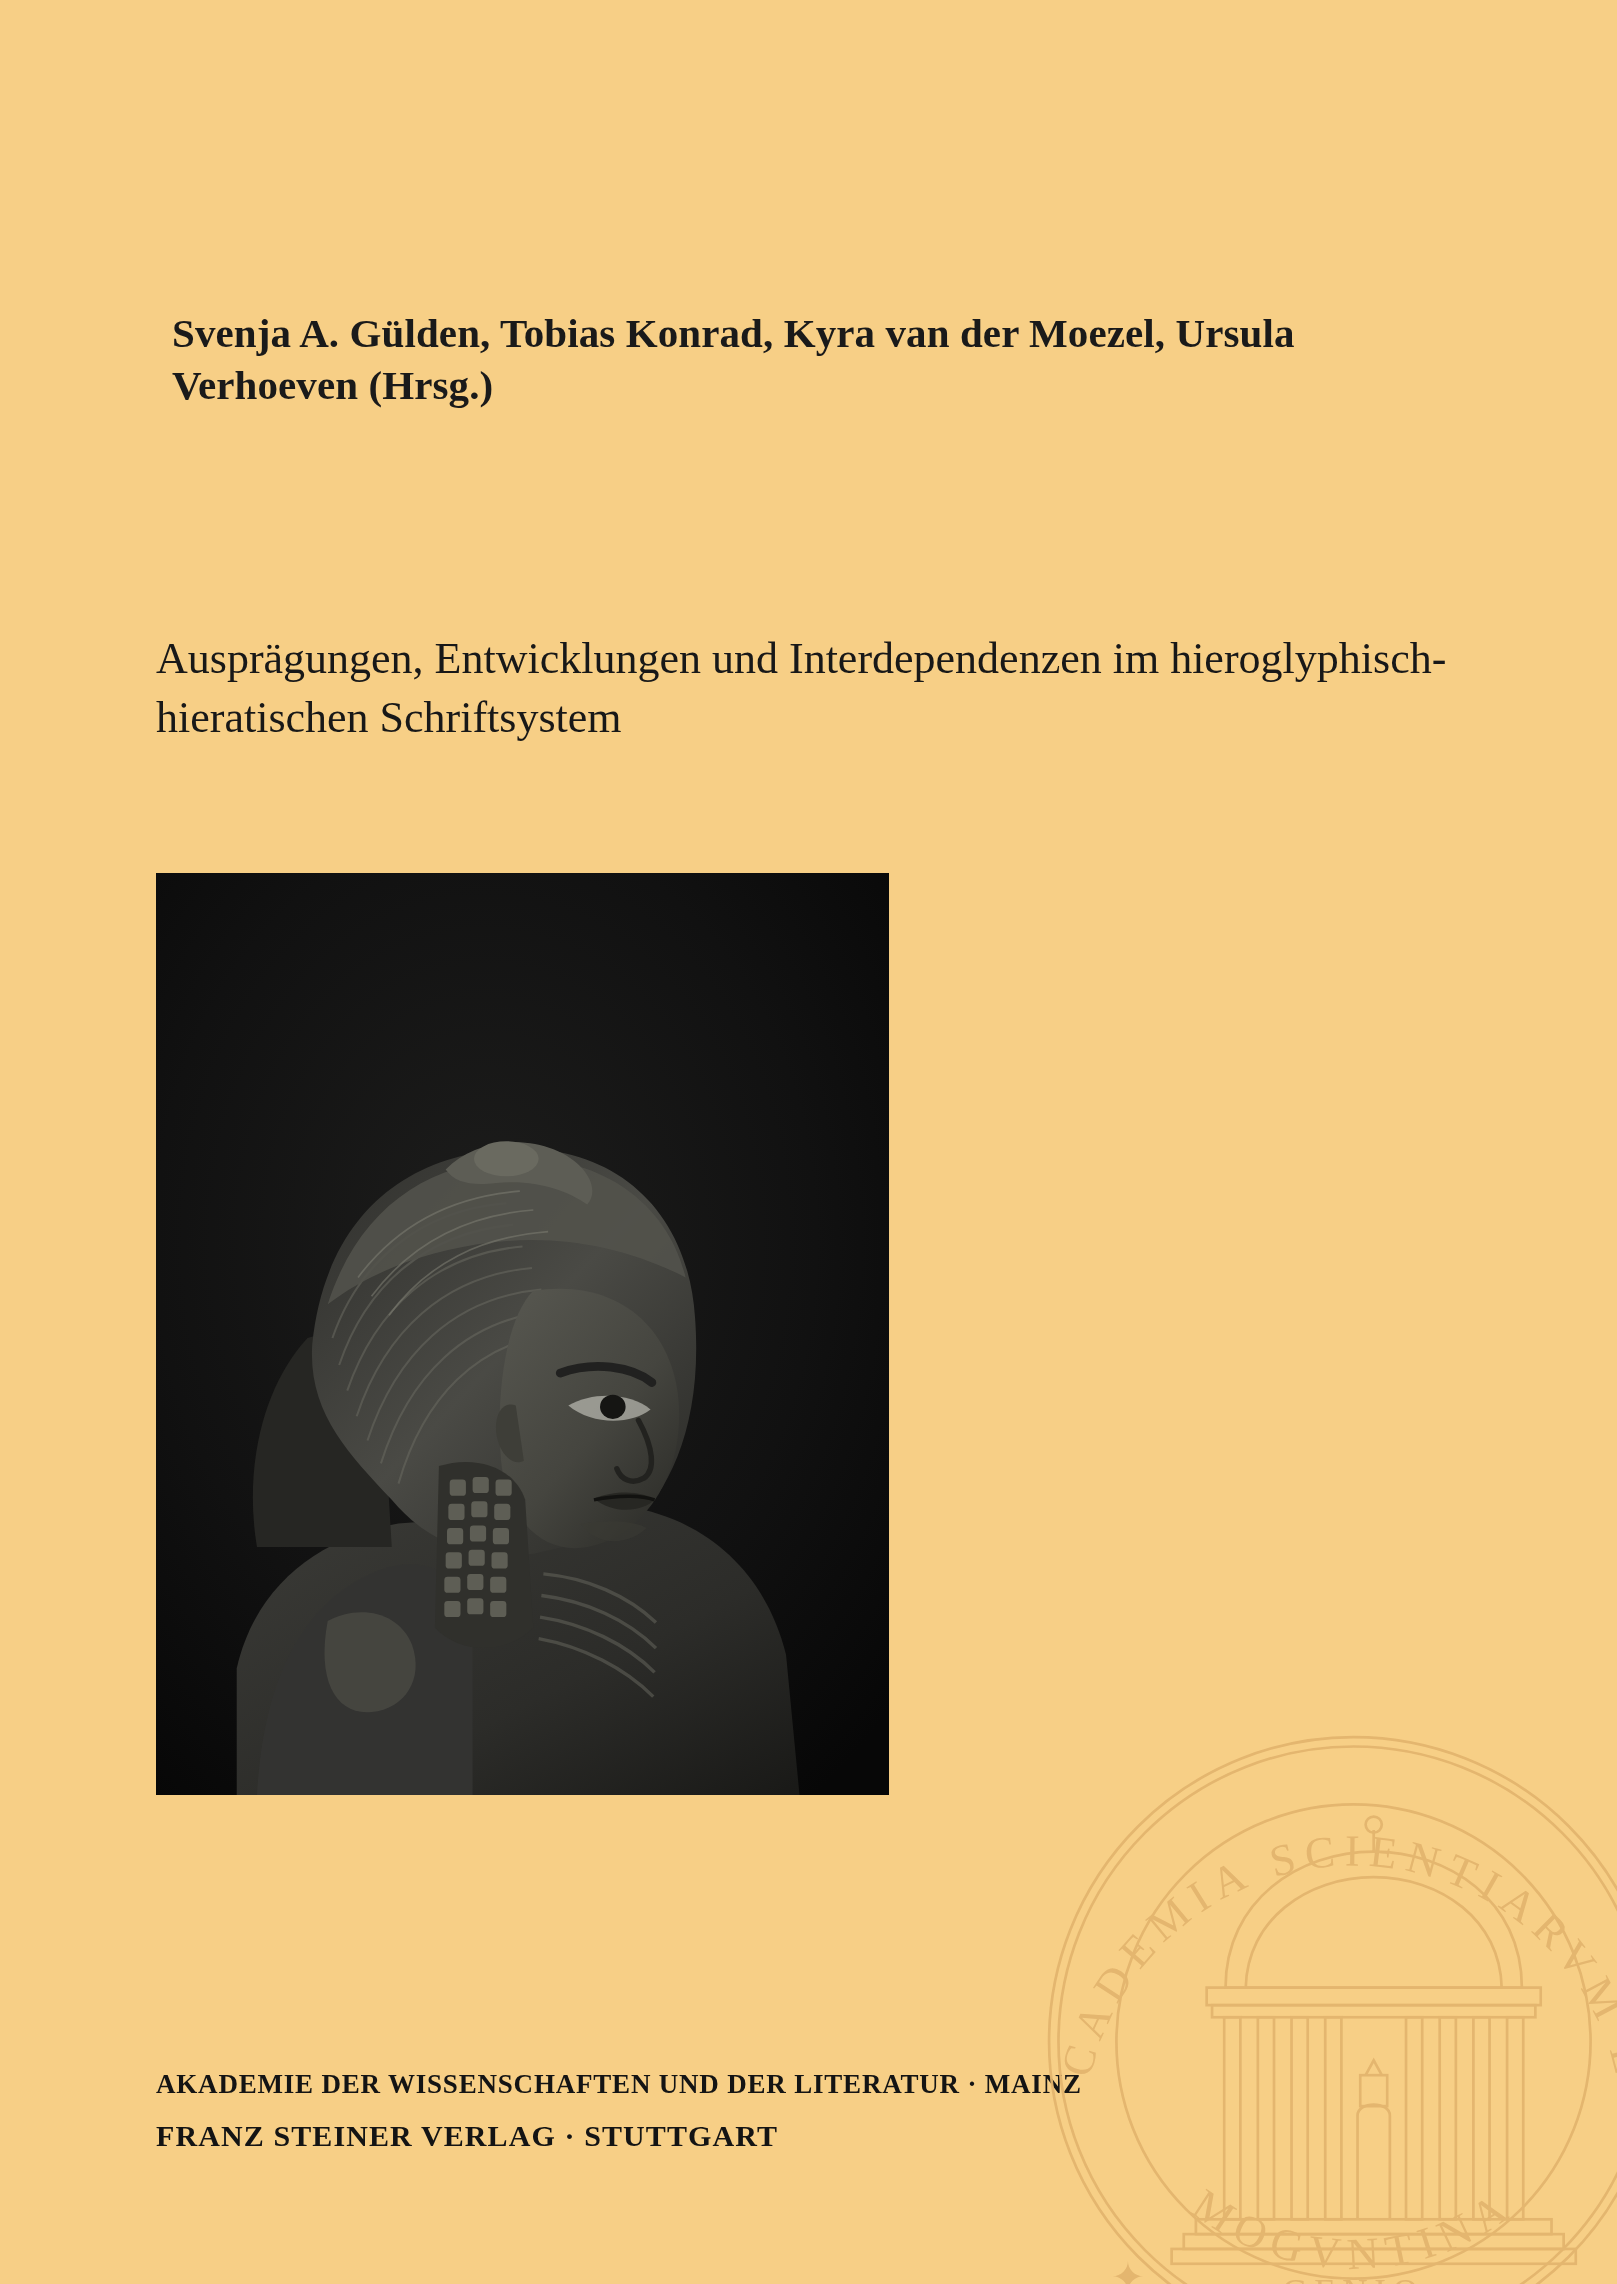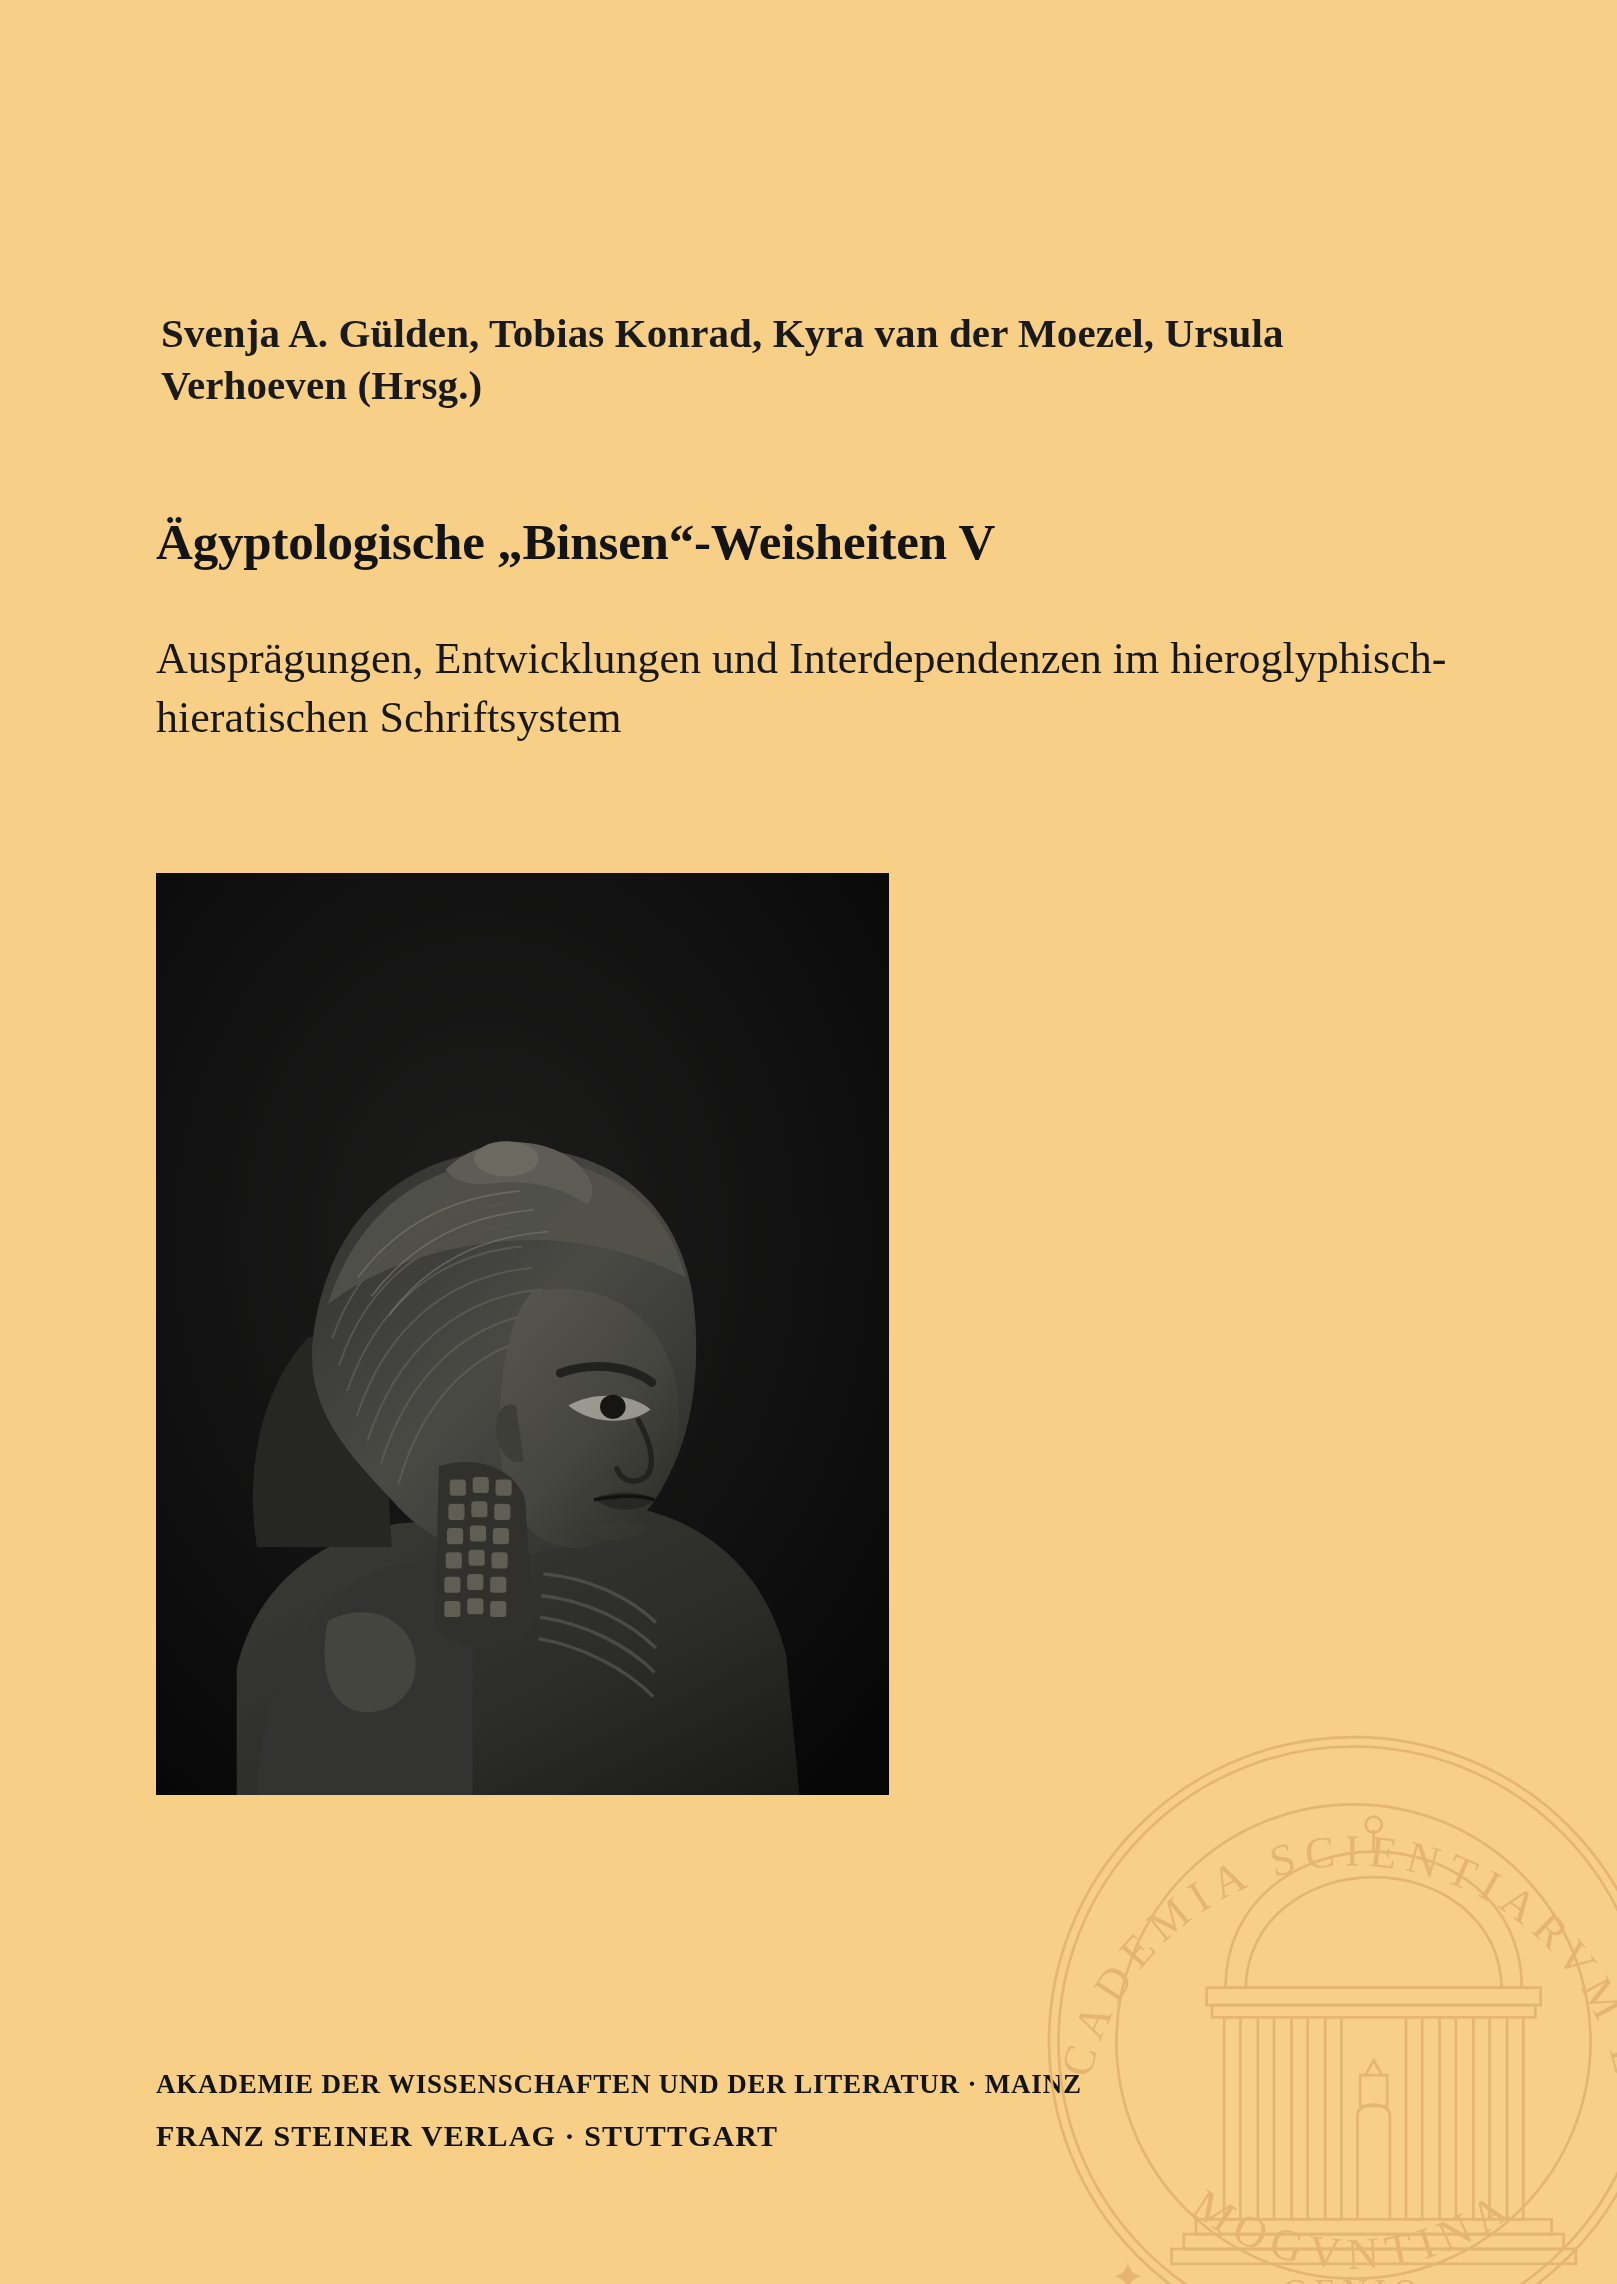--- a/index.html
+++ b/index.html
@@ -17,21 +17,21 @@
 
   .cover {
     position: absolute;
     inset: 0;
     background: #f7cf86;
   }
 
   
   .editors {
     position: absolute;
-    left: 161px;
+    left: 172px;
     top: 307px;
     width: 1254px;
     font-family: "Liberation Serif", serif;
     font-weight: bold;
     font-size: 41px;
     line-height: 1.28;
     color: #1a1a1a;
     letter-spacing: 0.1px;
   }
 
@@ -114,21 +114,20 @@
   }
   .seal svg { display: block; width: 100%; height: 100%; }
 </style>
 </head>
 <body>
 
 <div class="cover">
 
   <div class="editors">Svenja A. Gülden, Tobias Konrad, Kyra van der Moezel, Ursula Verhoeven (Hrsg.)</div>
 
-  <div class="main-title">Ägyptologische „Binsen“-Weisheiten V</div>
 
   <div class="subtitle">Ausprägungen, Entwicklungen und Interdependenzen im hieroglyphisch-hieratischen Schriftsystem</div>
 
   <div class="cover-image">
     <svg viewBox="0 0 1088 1368" preserveAspectRatio="xMidYMid slice">
       <defs>
         <radialGradient id="bgGrad" cx="45%" cy="40%" r="75%">
           <stop offset="0%" stop-color="#1d1d1c"></stop>
           <stop offset="60%" stop-color="#111111"></stop>
           <stop offset="100%" stop-color="#070707"></stop>

